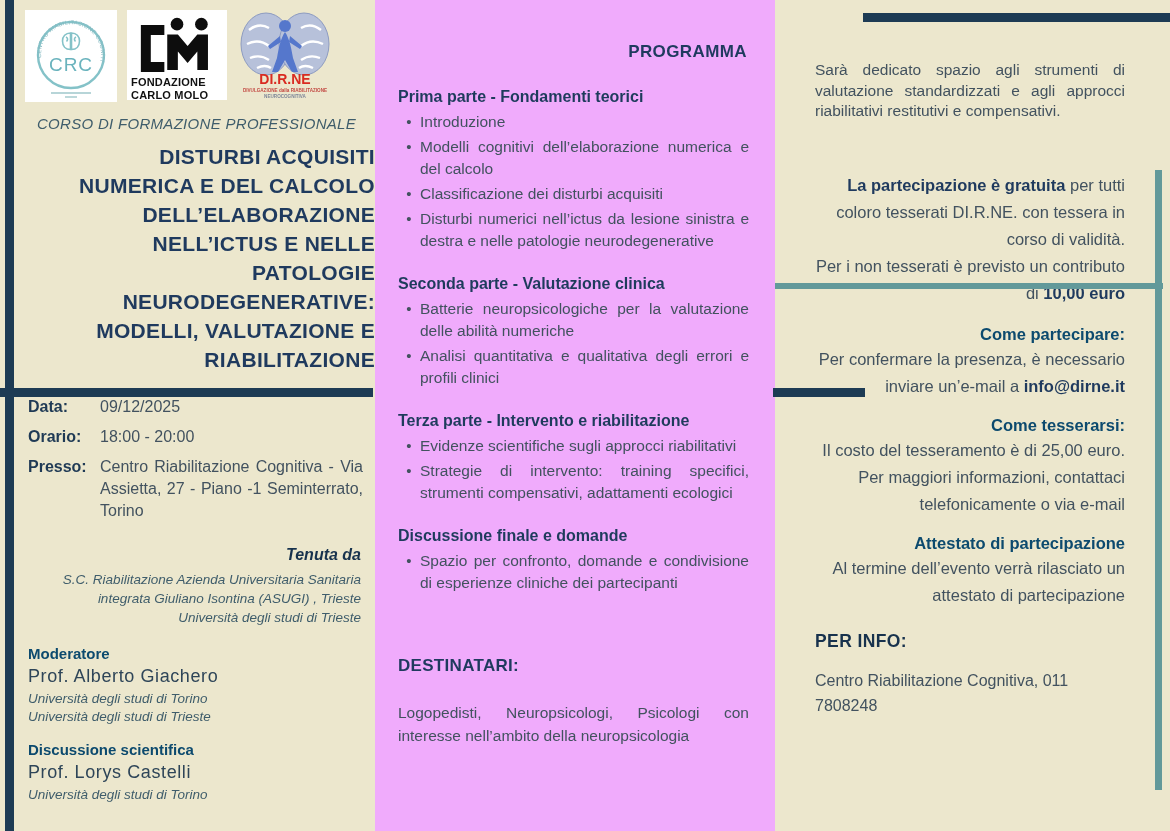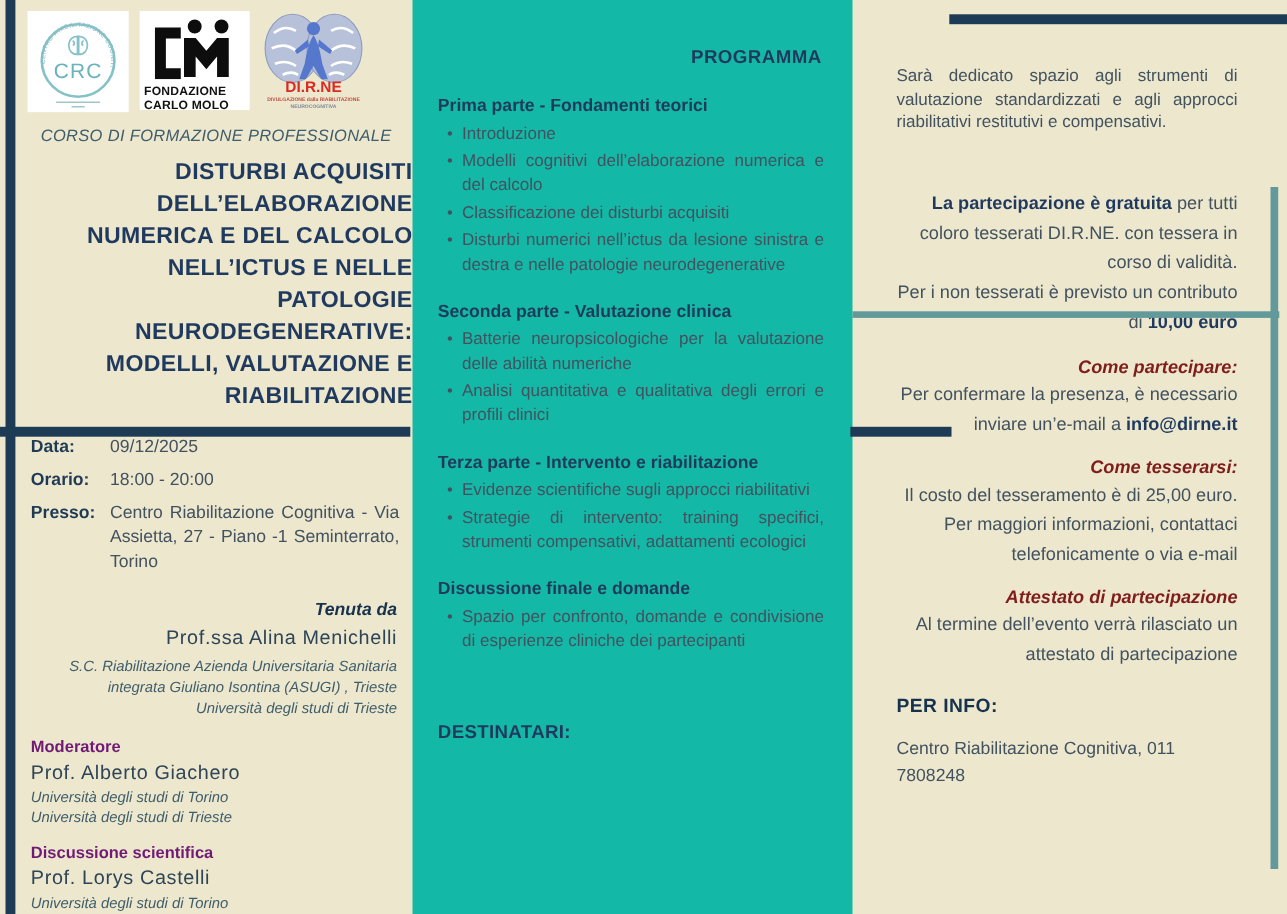--- a/index.html
+++ b/index.html
@@ -9,21 +9,21 @@
   
   .vbar-left   { position:absolute; left:5px;   top:0;     width:9px;  height:831px; background:#1d3b54; }
   .hbar-left   { position:absolute; left:0;     top:388px; width:373px; height:9px;  background:#1d3b54; }
   .hbar-topright{position:absolute; left:863px; top:13px;  width:307px; height:9px;  background:#1d3b54; }
   .dash-right  { position:absolute; left:773px; top:388px; width:92px;  height:9px;  background:#1d3b54; }
   .teal-v      { position:absolute; left:1155px;top:170px; width:7px;  height:620px; background:#62999a; }
   .teal-h      { position:absolute; left:775px; top:283px; width:388px; height:6px;  background:#62999a; }
 
   .cols { position:absolute; left:0; top:0; width:1170px; height:831px; display:flex; }
   .col-left  { width:375px; height:831px; }
-  .col-mid   { width:400px; height:831px; background:#14b8a6; padding:42px 26px 0 23px; }
+  .col-mid   { width:400px; height:831px; background:#f0abfc; padding:42px 26px 0 23px; }
   .col-right { width:395px; height:831px; padding:60px 45px 0 40px; }
 
   
   .logos { display:flex; align-items:flex-start; padding:10px 0 0 25px; gap:10px; }
   .logo-box { background:#ffffff; }
   .crc-box  { width:92px; height:92px; }
   .molo-box { width:100px; height:90px; padding:6px 4px 2px; text-align:left; }
   .molo-text { font-size:11px; font-weight:700; color:#111; line-height:13px; letter-spacing:0.2px; }
   .dirne-box { width:96px; height:92px; text-align:left; }
 
@@ -34,40 +34,40 @@
   .detail-row { display:flex; margin-bottom:8px; line-height:22px; }
   .detail-label { width:66px; flex:none; font-weight:700; color:#1f3a55; }
   .detail-value { color:#42525f; text-align:justify; padding-left:6px; flex:1; }
 
   .speaker { padding:16px 14px 0 40px; text-align:right; }
   .speaker-heading { font-weight:700; font-style:italic; font-size:16px; color:#17324d; }
   .speaker-name { margin-top:5px; font-size:18px; color:#2e4558; letter-spacing:0.6px; }
   .speaker-affil { margin-top:6px; font-style:italic; font-size:13.5px; line-height:19px; color:#3f5d6b; }
 
   .person { padding:18px 14px 0 28px; }
-  .person-heading { font-weight:700; font-size:15px; color:#701a75; }
+  .person-heading { font-weight:700; font-size:15px; color:#0c4a6e; }
   .person-name { margin-top:4px; font-size:18px; color:#2e4558; letter-spacing:0.6px; }
   .person-affil { margin-top:3px; font-style:italic; font-size:13.5px; line-height:18px; color:#3f5d6b; }
 
   
   .program-heading { text-align:right; padding-right:2px; font-weight:700; font-size:17px; letter-spacing:0.4px; color:#1f3a5e; }
   .section { margin-top:23px; }
   .section-title { font-weight:700; font-size:16px; color:#1e3b5c; margin-bottom:5px; }
   .bullet { display:flex; margin-bottom:3px; }
   .bullet-dot { width:22px; flex:none; color:#42525f; font-size:15px; line-height:22px; text-align:center; }
   .bullet-text { flex:1; color:#42525f; font-size:15.5px; line-height:22px; text-align:justify; }
   .audience-heading { margin-top:62px; font-weight:700; font-size:17px; letter-spacing:0.3px; color:#1f3a5e; }
   .audience-text { margin-top:25px; color:#42525f; font-size:15.5px; line-height:23px; text-align:justify; }
 
   
   .intro p { color:#42525f; font-size:15.5px; line-height:20.5px; text-align:justify; }
   .rblock { text-align:right; color:#42525f; }
   .participation { margin-top:50px; font-size:16.5px; line-height:27px; }
   .participation p b, .rb b, strong.navy { font-weight:700; color:#1f3a5e; }
-  .r-heading { margin-top:16px; font-weight:700; font-size:16.5px; color:#7f1d1d; text-align:right;font-style:italic; }
+  .r-heading { margin-top:16px; font-weight:700; font-size:16.5px; color:#0c4a6e; text-align:right; }
   .r-text { margin-top:2px; font-size:16.5px; line-height:27px; text-align:right; color:#42525f; }
   .perinfo-heading { margin-top:22px; text-align:left; font-weight:700; font-size:17.5px; letter-spacing:0.4px; color:#17324d; }
   .perinfo-lines { margin-top:16px; text-align:left; font-size:16px; line-height:25px; color:#42525f; }
 
   svg text { font-family:"Liberation Sans", sans-serif; }
 </style>
 </head>
 <body>
 
 <div class="page">
@@ -133,22 +133,22 @@
             <text x="48" y="82" text-anchor="middle" font-size="4.6" font-weight="bold" fill="#c34a43">DIVULGAZIONE dalla RIABILITAZIONE</text>
             <text x="48" y="88" text-anchor="middle" font-size="4.6" font-weight="bold" fill="#7d8698">NEUROCOGNITIVA</text>
           </svg>
         </div>
       </div>
 
       <div class="kicker">CORSO DI FORMAZIONE PROFESSIONALE</div>
 
       <div class="title">
         <div>DISTURBI ACQUISITI</div>
+        <div>NUMERICA E DEL CALCOLO</div>
         <div>DELL’ELABORAZIONE</div>
-        <div>NUMERICA E DEL CALCOLO</div>
         <div>NELL’ICTUS E NELLE</div>
         <div>PATOLOGIE</div>
         <div>NEURODEGENERATIVE:</div>
         <div>MODELLI, VALUTAZIONE E</div>
         <div>RIABILITAZIONE</div>
       </div>
 
       <div class="details">
         <div class="detail-row">
           <span class="detail-label">Data:</span>
@@ -159,21 +159,20 @@
           <span class="detail-value">18:00 - 20:00</span>
         </div>
         <div class="detail-row">
           <span class="detail-label">Presso:</span>
           <span class="detail-value">Centro Riabilitazione Cognitiva - Via Assietta, 27 - Piano -1 Seminterrato, Torino</span>
         </div>
       </div>
 
       <div class="speaker">
         <div class="speaker-heading">Tenuta da</div>
-        <div class="speaker-name">Prof.ssa Alina Menichelli</div>
         <div class="speaker-affil">
           <div>S.C. Riabilitazione Azienda Universitaria Sanitaria integrata Giuliano Isontina (ASUGI) , Trieste</div>
           <div>Università degli studi di Trieste</div>
         </div>
       </div>
 
       <div class="person">
         <div class="person-heading">Moderatore</div>
         <div class="person-name">Prof. Alberto Giachero</div>
         <div class="person-affil">
@@ -240,20 +239,21 @@
 
       <div class="section">
         <div class="section-title">Discussione finale e domande</div>
         <div class="bullet">
             <span class="bullet-dot">•</span>
             <span class="bullet-text">Spazio per confronto, domande e condivisione di esperienze cliniche dei partecipanti</span>
           </div>
       </div>
 
       <div class="audience-heading">DESTINATARI:</div>
+      <div class="audience-text">Logopedisti, Neuropsicologi, Psicologi con interesse nell’ambito della neuropsicologia</div>
     </div>
 
     <div class="col-right">
       <div class="intro">
         <p>Sarà dedicato spazio agli strumenti di valutazione standardizzati e agli approcci riabilitativi restitutivi e compensativi.</p>
       </div>
 
       <div class="rblock participation">
         <p><strong class="navy">La partecipazione è gratuita</strong><span> per tutti coloro tesserati DI.R.NE. con tessera in corso di validità.</span></p>
         <p><span>Per i non tesserati è previsto un contributo di </span><strong class="navy">10,00 euro</strong></p>

